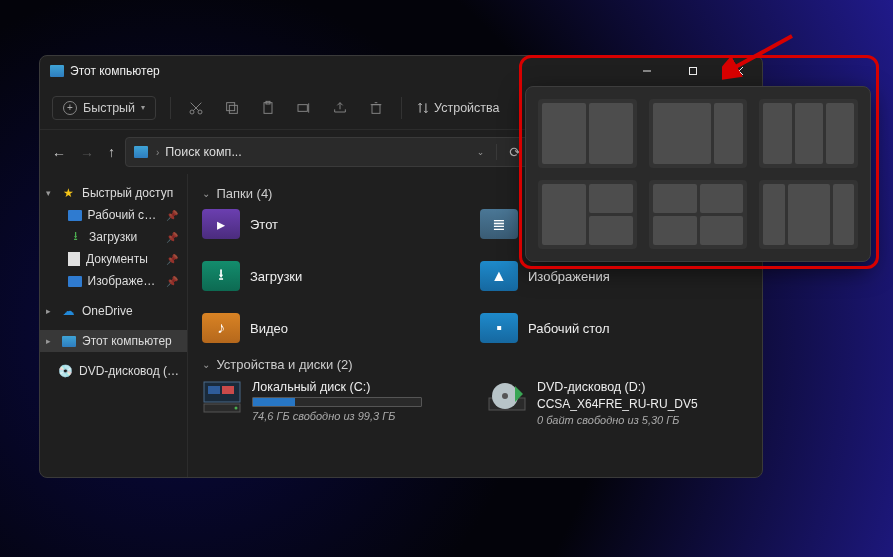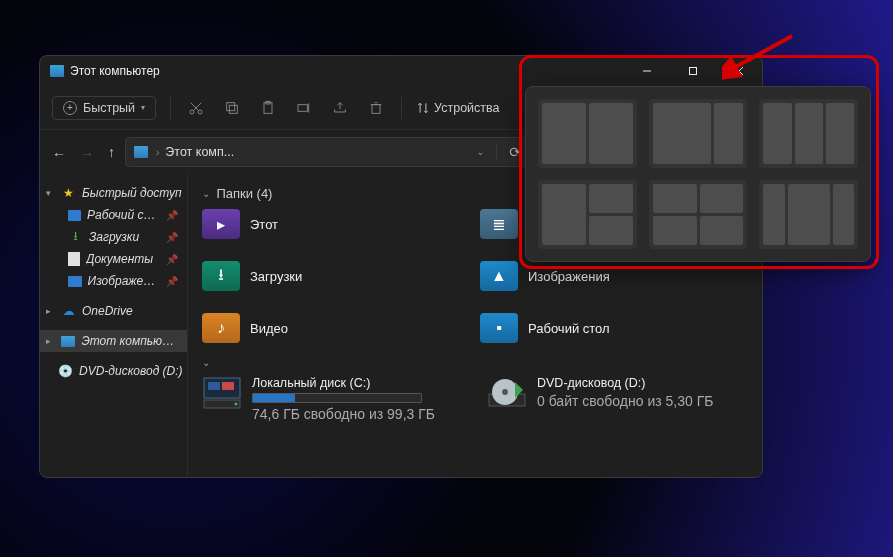--- a/index.html
+++ b/index.html
@@ -102,21 +102,21 @@
   .side-item{
     display:flex;align-items:center;gap:6px;
     padding:4px 4px 4px 6px;font-size:12px;color:#ddd;
     white-space:nowrap;overflow:hidden;cursor:pointer;
   }
   .side-item.sub{padding-left:28px;}
   .side-item.active{background:#383838;}
   .side-item .chev{width:9px;color:#999;font-size:9px;}
   .side-item .ic{width:15px;height:14px;display:flex;align-items:center;justify-content:center;}
   .side-item .pin{opacity:.55;font-size:10px;margin-left:auto;margin-right:4px;}
-  .side-item .lbl{overflow:hidden;text-overflow:ellipsis;font-style:italic;}
+  .side-item .lbl{overflow:hidden;text-overflow:ellipsis;}
   .star{color:#f5c518;}
   .cloud{color:#2289d9;}
   .dvd{color:#7fa7bd;}
   .blue{background:#2f7bd0;border-radius:1px;}
   .green{color:#4caf50;}
   .docic{background:#e0e0e0;}
   .content{flex:1;overflow:auto;padding:6px 14px;}
   .group-header{
     display:flex;align-items:center;gap:6px;color:#ccc;
     font-size:13px;margin:6px 0 8px 0;cursor:pointer;
@@ -139,21 +139,21 @@
   .f-desktop{background:linear-gradient(#1e8acb,#1668a0);}
   .ficon span{color:#fff;font-size:16px;}
   .folder .label{font-size:13px;color:#eee;}
   .drives{display:grid;grid-template-columns:1fr 1fr;gap:24px;}
   .drive{display:flex;gap:10px;cursor:pointer;}
   .dicon{width:40px;height:34px;display:flex;align-items:center;justify-content:center;}
   .drive-info{display:flex;flex-direction:column;gap:3px;}
   .drive-name{font-size:12.5px;color:#eee;}
   .drive-bar{width:170px;height:10px;border:1px solid #555;border-radius:1px;background:#2a2a2a;}
   .drive-bar .fill{height:100%;background:#2776c4;}
-  .drive-sub{font-size:14px;color:#aaa;}
+  .drive-sub{font-size:11px;color:#aaa;font-style:italic;}
   
   .statusbar{
     height:22px;border-top:1px solid #2c2c2c;
     display:flex;align-items:center;padding:0 10px;font-size:11px;color:#bbb;gap:10px;
   }
   .statusbar .sep{width:1px;height:12px;background:#3a3a3a;}
   .statusbar .spacer{flex:1;}
   .viewtoggle{display:flex;gap:4px;}
   .viewtoggle span{width:16px;height:14px;border:1px solid #777;display:inline-block;}
   
@@ -277,21 +277,21 @@
   <div class="navrow">
     <div class="navarrows">
       <span>←</span>
       <span class="disabled">→</span>
       <span>↑</span>
     </div>
     <div class="addrbar">
       <span class="pc-icon"></span>
       <span class="crumb">
         <span style="color:#888;font-size:10px;">›</span>
-        <span>Этот комп...</span>
+        <span>Поиск комп...</span>
       </span>
       <span class="spacer"></span>
       <span style="color:#999;font-size:9px;">⌄</span>
       <span style="width:1px;height:16px;background:#3a3a3a;margin:0 4px;"></span>
       <span class="refresh">⟳</span>
     </div>
     <div class="searchbox">
       <svg viewBox="0 0 24 24" width="13" height="13" stroke="#888" fill="none" stroke-width="2">
           <circle cx="10" cy="10" r="6"></circle>
           <line x1="15" y1="15" x2="20" y2="20"></line>
@@ -388,20 +388,21 @@
         <div class="folder">
           <span class="ficon f-desktop">
               <span>▪</span>
             </span>
           <span class="label">Рабочий стол</span>
         </div>
       </div>
 
       <div class="group-header">
         <span class="chev">⌄</span>
+        <span>Устройства и диски (2)</span>
       </div>
       <div class="drives">
         <div class="drive">
           <span class="dicon">
             <svg viewBox="0 0 40 34" width="40" height="34">
                 <rect x="2" y="2" width="36" height="20" fill="#1a2a3a" stroke="#4a6a8a"></rect>
                 <rect x="6" y="6" width="12" height="8" fill="#2e5c9a"></rect>
                 <rect x="20" y="6" width="12" height="8" fill="#c94a4a"></rect>
                 <rect x="2" y="24" width="36" height="8" fill="#2a2a2a" stroke="#555"></rect>
                 <circle cx="34" cy="28" r="1.5" fill="#4caf50"></circle>
@@ -419,20 +420,21 @@
           <span class="dicon">
             <svg viewBox="0 0 40 34" width="40" height="34">
                 <rect x="2" y="18" width="36" height="12" fill="#2a2a2a" stroke="#555"></rect>
                 <circle cx="18" cy="16" r="13" fill="#b8c4c8"></circle>
                 <circle cx="18" cy="16" r="3" fill="#555"></circle>
                 <path d="M28 6 L36 14 L28 22 Z" fill="#3aa655"></path>
               </svg>
           </span>
           <div class="drive-info">
             <span class="drive-name">DVD-дисковод (D:)</span>
+            <span class="drive-name" style="font-size:12px;">CCSA_X64FRE_RU-RU_DV5</span>
             <span class="drive-sub">0 байт свободно из 5,30 ГБ</span>
           </div>
         </div>
       </div>
     </div>
   </div>
 
 
 </div>
 

